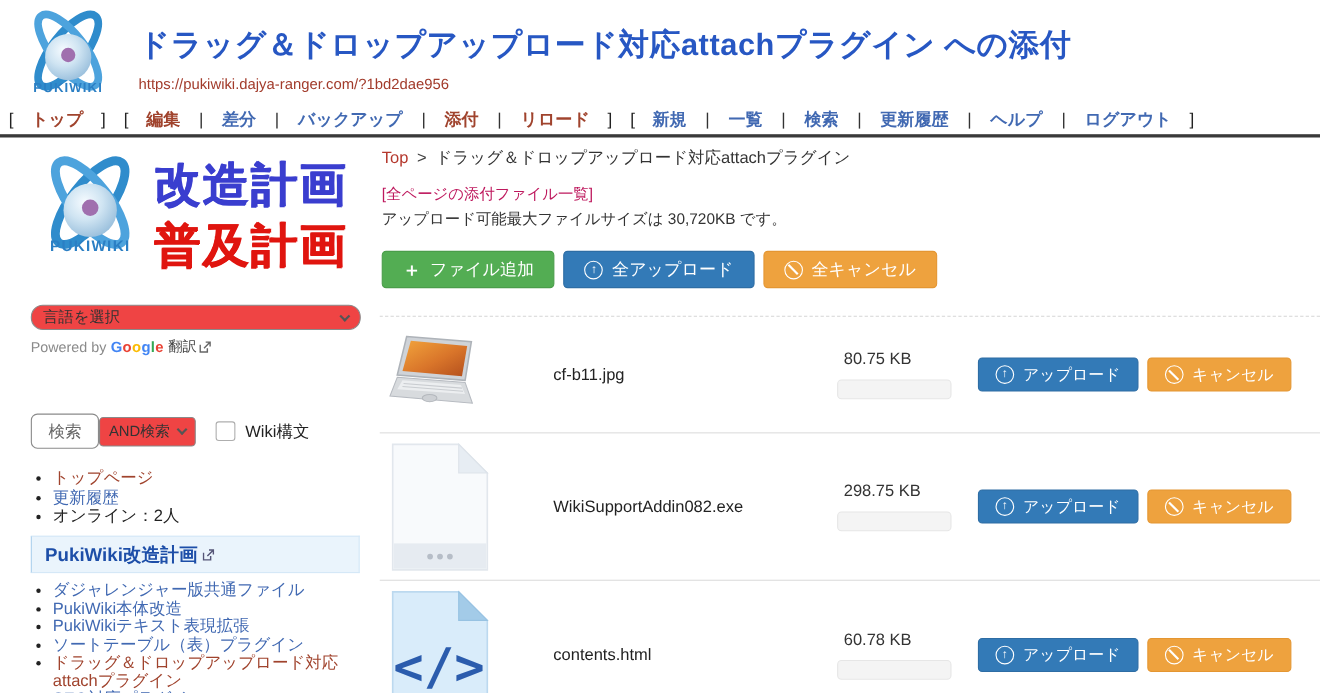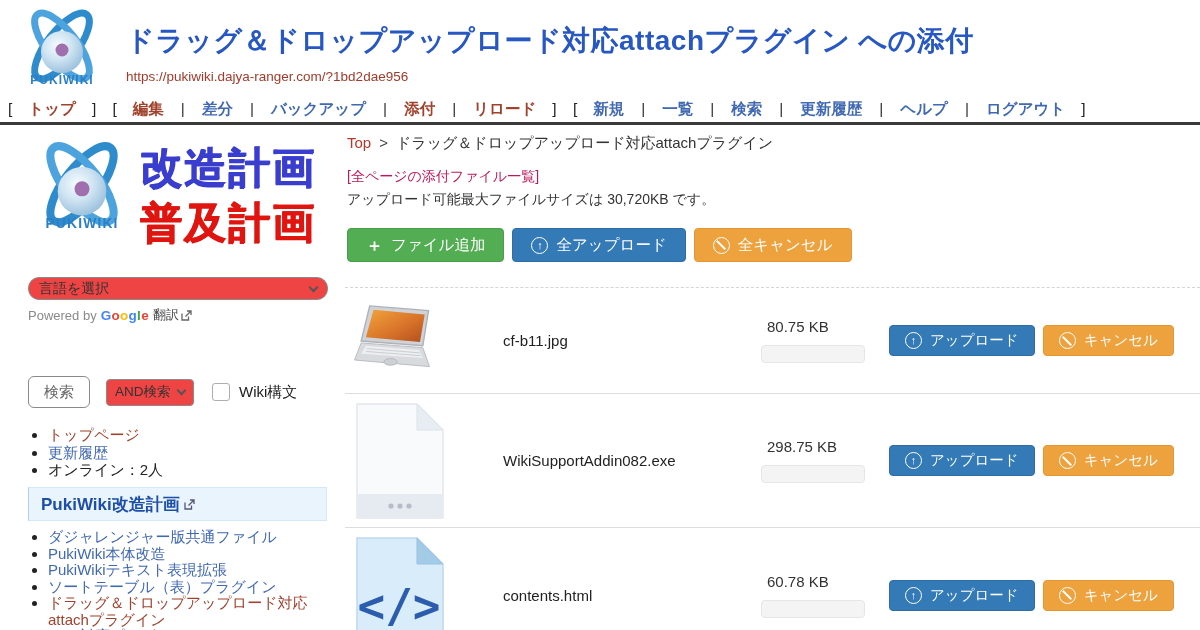--- a/index.html
+++ b/index.html
@@ -43,21 +43,21 @@
   .translate-link { color:#444; text-decoration:none; display:flex; align-items:center; gap:2px; cursor:pointer; }
 
   .search-input { position:absolute; left:28px; top:213px; width:300px; height:29px; border:1px solid #c6c6c6;
     border-radius:6px; font-size:15px; padding:0 10px; color:#333; outline:none;
     font-family:"Liberation Sans","DejaVu Sans",sans-serif; }
   .search-input::placeholder { color:#9a9a9a; }
 
   .controls { position:absolute; left:28px; top:251px; display:flex; align-items:center; }
   .search-btn { width:62px; height:32px; border:1px solid #8a8a8a; border-radius:6px; background:#fff;
     color:#666; font-size:15px; cursor:pointer; font-family:inherit; }
-  .mode-select { position:static; width:88px; height:27px; border-radius:4px; font-size:13.5px; padding:0 8px; margin-left:16px; }
+  .mode-select { position:static; width:88px; height:27px; border-radius:4px; font-size:13.5px; padding:0 8px; }
   .wiki-checkbox { width:18px; height:18px; border:1px solid #aeaeae; border-radius:3px; background:#fff; margin-left:18px; cursor:pointer; }
   .wiki-syntax-label { font-size:15px; color:#222; margin-left:9px; }
 
   .side-list { position:absolute; left:32px; list-style:disc; padding-left:16px; color:#222; }
   .quick-list { top:301px; font-size:15px; }
   .quick-list li { line-height:17.5px; }
   .links-list { top:404px; font-size:15px; width:300px; }
   .links-list li { line-height:16.5px; }
   .side-list a { text-decoration:none; cursor:pointer;margin-top:43px; }
 

